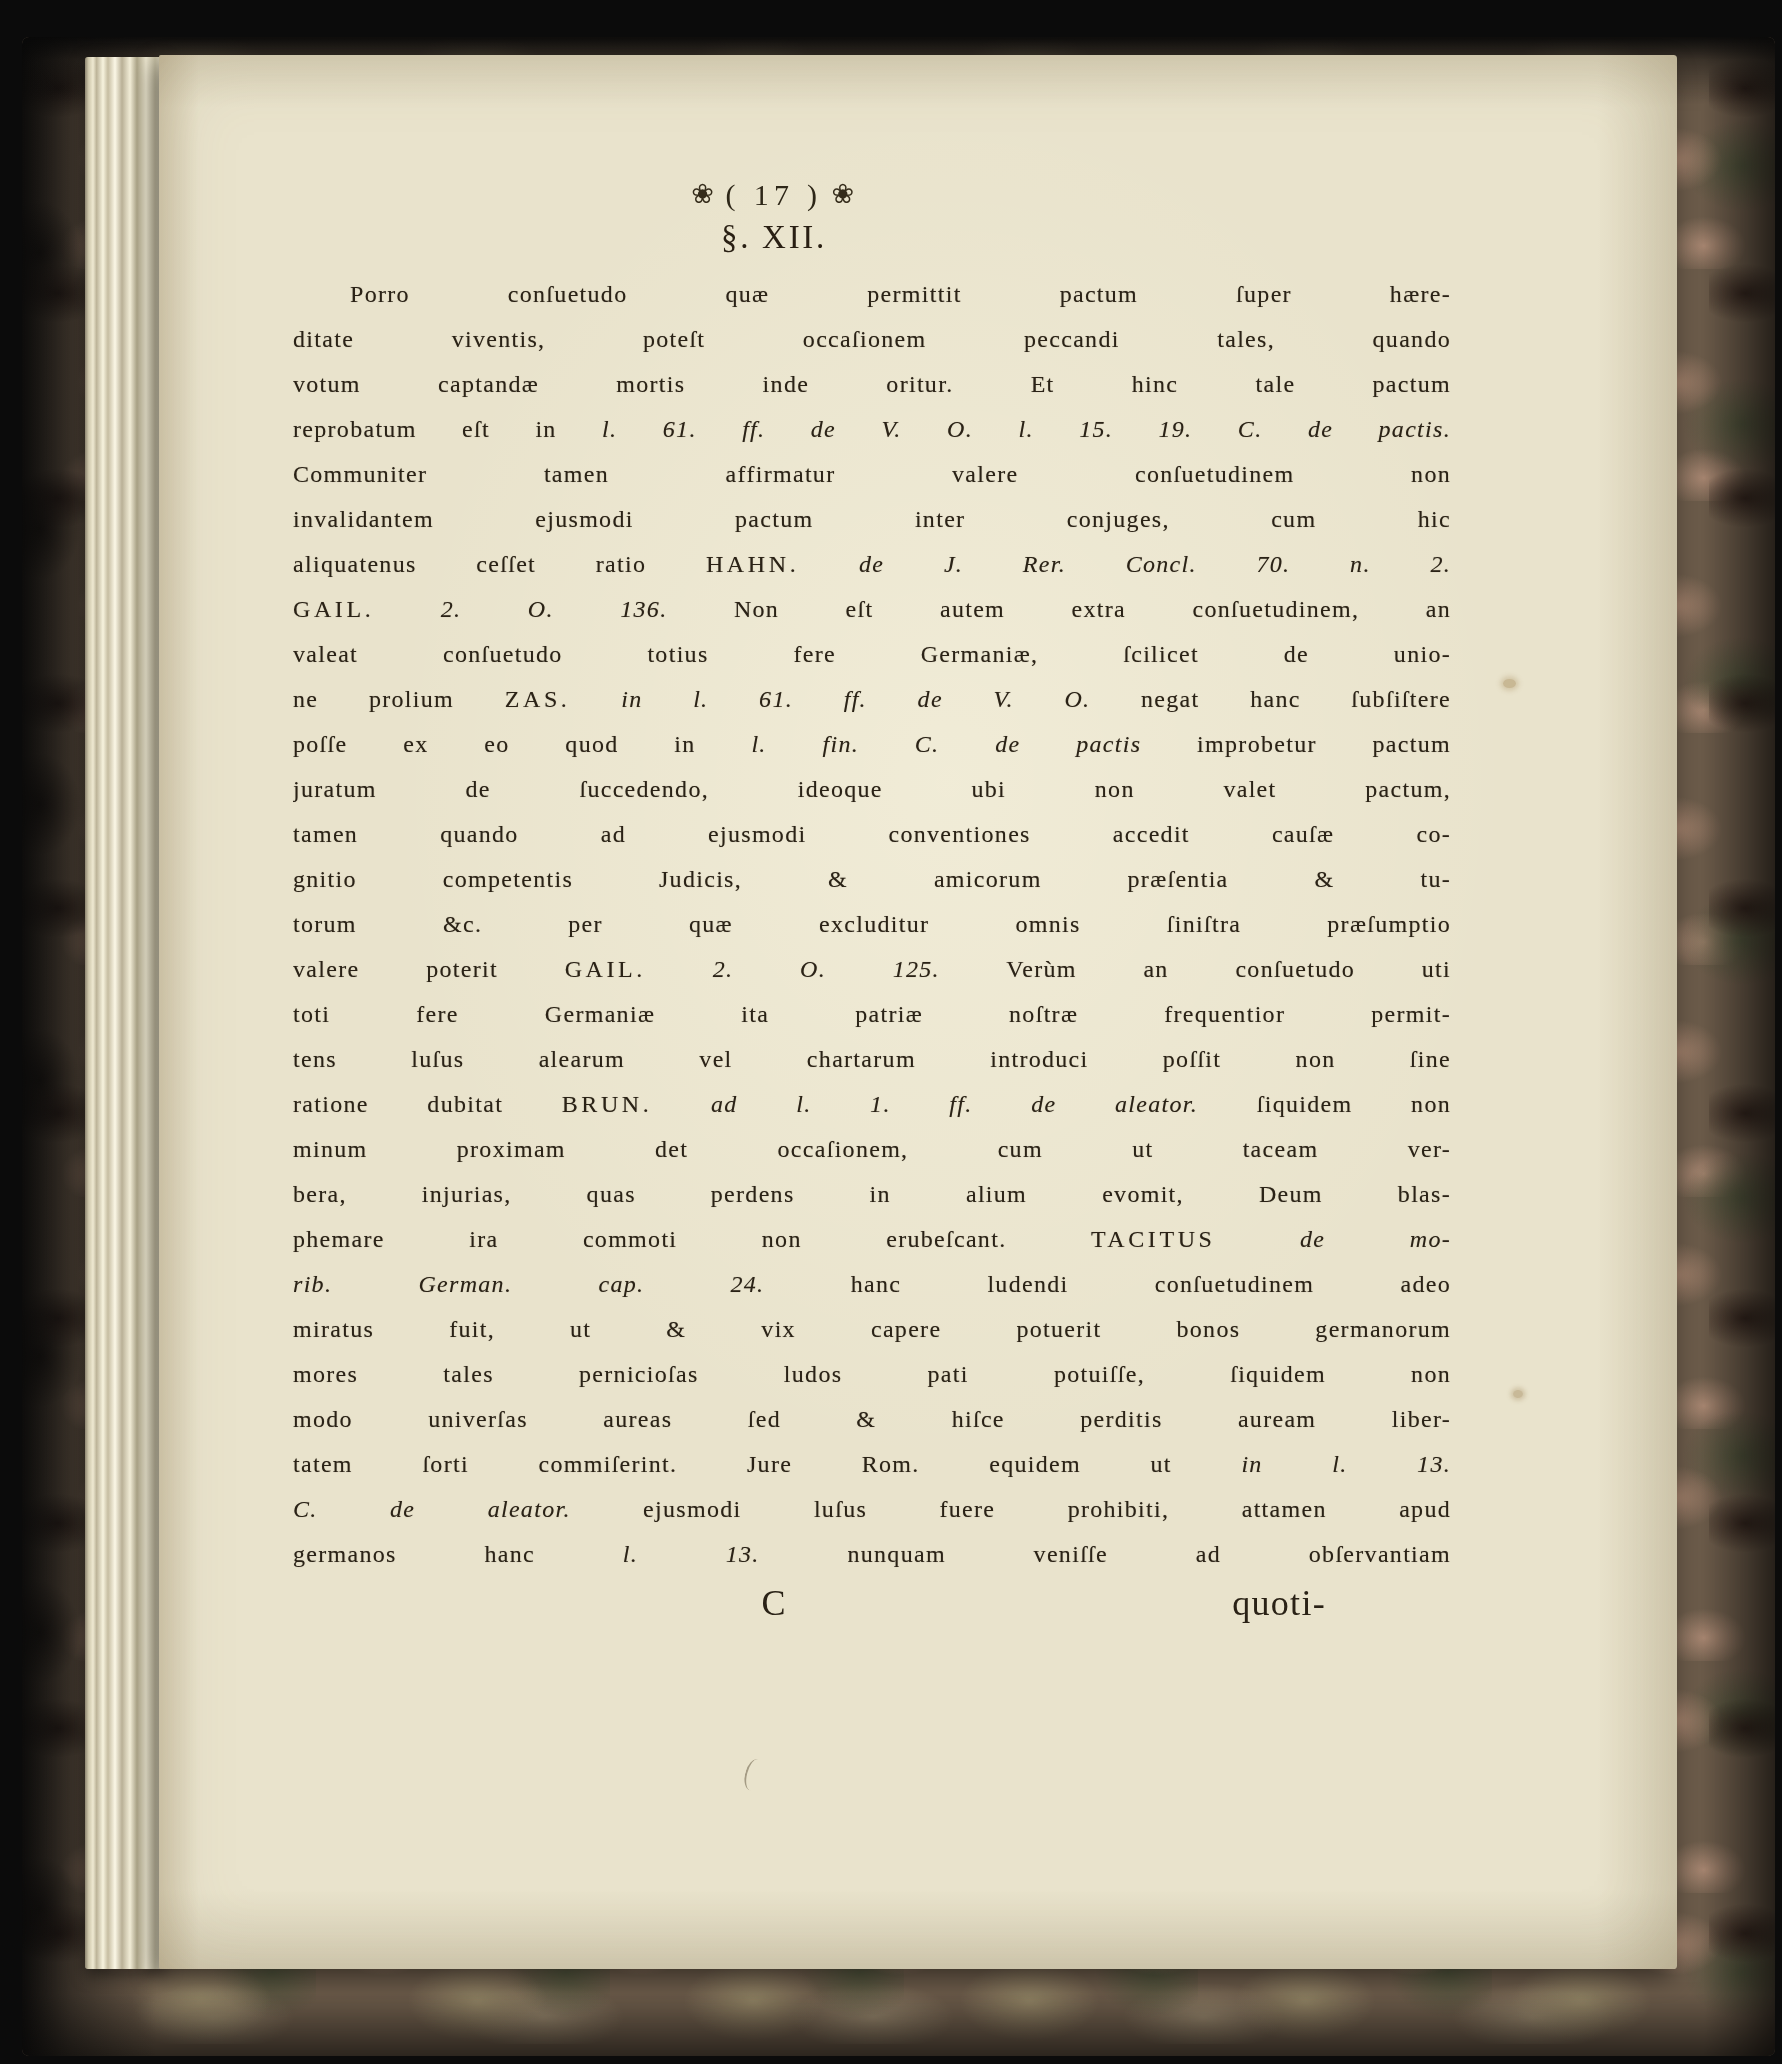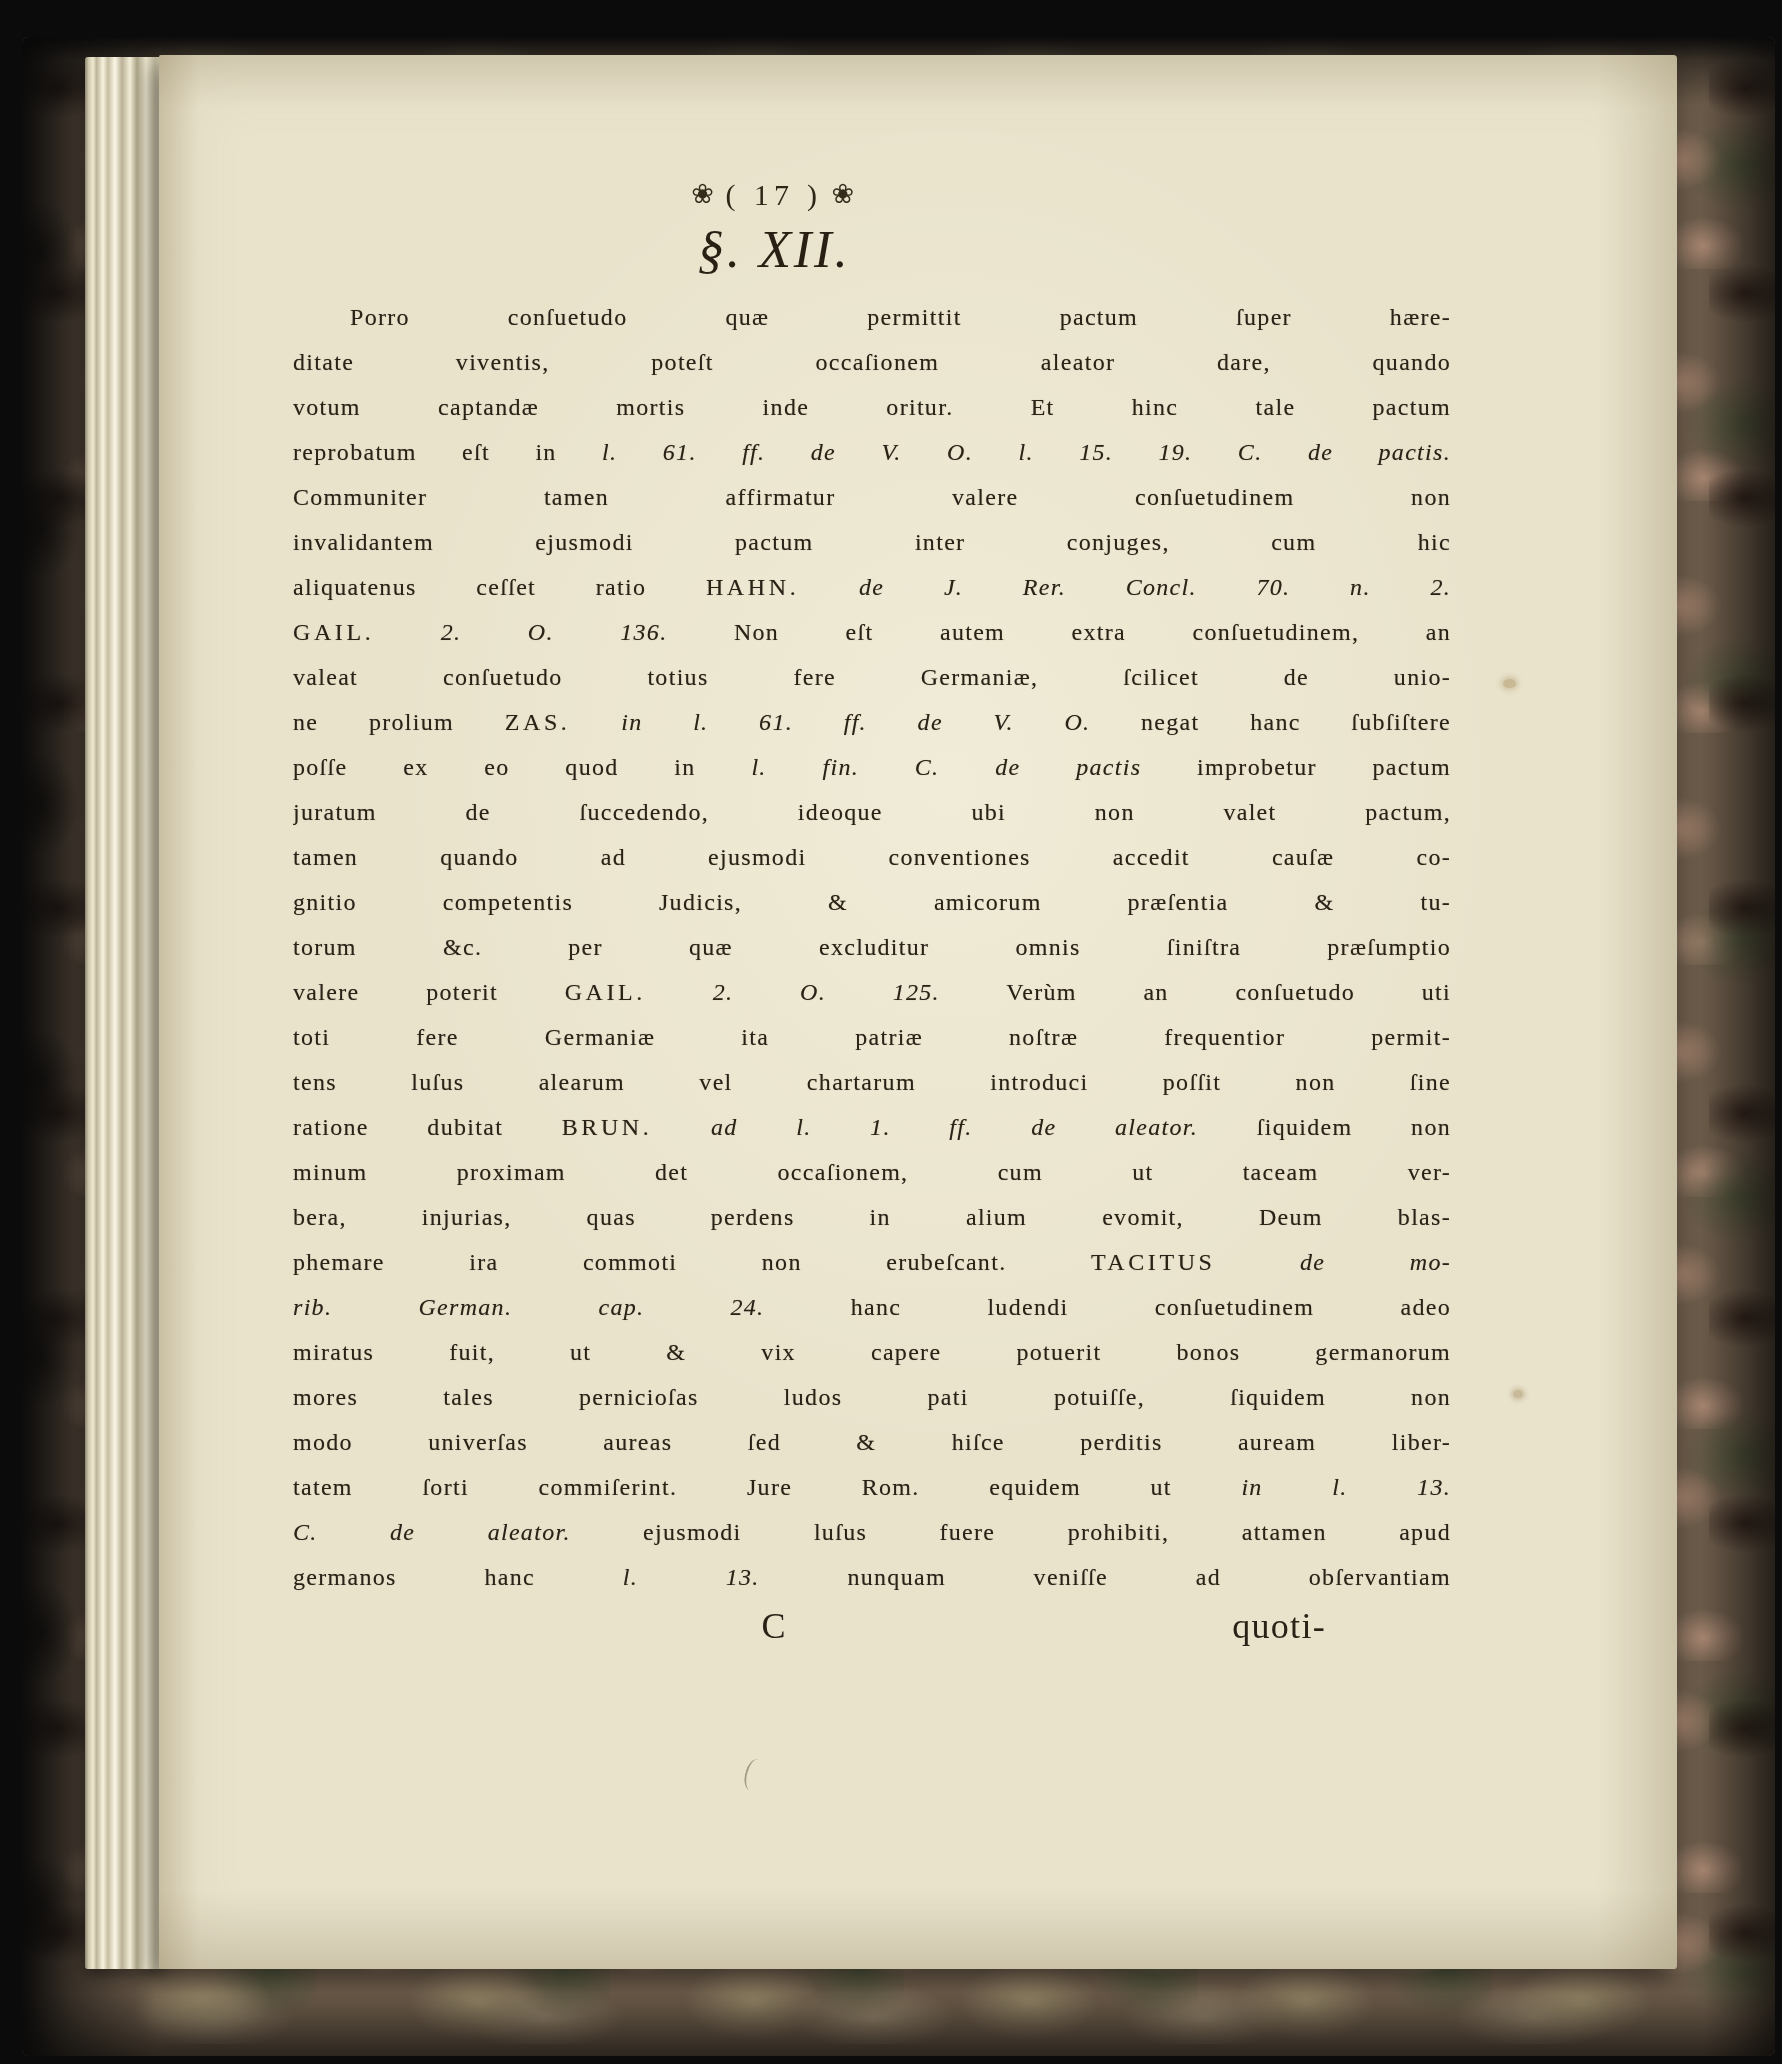--- a/index.html
+++ b/index.html
@@ -69,22 +69,22 @@
   .page-header{
     width:962px;text-align:center;
     font-size:30px;letter-spacing:2.7px;
     color:#2e2718;
   }
   .ornament{font-size:27px;position:relative;top:-1.8px;padding:0 9px;color:#352c1b;}
   .page-header .number{letter-spacing:5.3px;}
 
   .section-heading{
     width:962px;text-align:center;
-    font-size:53px;letter-spacing:2.7px;
-    margin-top:7.1px;color:#291f13;font-style:italic;
+    font-size:33px;letter-spacing:2.7px;
+    margin-top:7.1px;color:#291f13;
   }
 
   .body-text{margin-top:16px;}
   .line{
     width:1158px;height:45px;overflow:hidden;
     font-size:24px;line-height:45px;
     letter-spacing:1.3px;word-spacing:3.6px;
     text-align:justify;text-align-last:justify;text-justify:inter-word;
     color:#2a2216;
     text-shadow:0 0 0.9px rgba(42,32,16,.35);
@@ -125,21 +125,21 @@
     <div class="column">
 
       <div class="page-header">
         <span class="ornament">❀</span><span class="number">( 17 )</span><span class="ornament">❀</span>
       </div>
 
       <div class="section-heading">§. XII.</div>
 
       <div class="body-text">
           <div class="line"><span class="seg-r">Porro conſuetudo quæ permittit pactum ſuper hære-</span></div>
-          <div class="line"><span class="seg-r">ditate viventis, poteſt occaſionem aleator dare, quando</span></div>
+          <div class="line"><span class="seg-r">ditate viventis, poteſt occaſionem peccandi tales, quando</span></div>
           <div class="line"><span class="seg-r">votum captandæ mortis inde oritur.  Et hinc tale pactum</span></div>
           <div class="line"><span class="seg-r">reprobatum eſt in </span><span class="seg-i">l. 61. ff. de V. O. l. 15. 19. C. de pactis.</span></div>
           <div class="line"><span class="seg-r">Communiter tamen affirmatur valere conſuetudinem non</span></div>
           <div class="line"><span class="seg-r">invalidantem ejusmodi pactum inter conjuges, cum hic</span></div>
           <div class="line"><span class="seg-r">aliquatenus ceſſet ratio </span><span class="seg-n">HAHN.</span><span class="seg-i"> de J. Rer. Concl. 70. n. 2.</span></div>
           <div class="line"><span class="seg-n">GAIL.</span><span class="seg-i"> 2. O. 136.</span><span class="seg-r">  Non eſt autem extra conſuetudinem, an</span></div>
           <div class="line"><span class="seg-r">valeat conſuetudo totius fere Germaniæ, ſcilicet de unio-</span></div>
           <div class="line"><span class="seg-r">ne prolium </span><span class="seg-n">ZAS.</span><span class="seg-i"> in l. 61. ff. de V. O.</span><span class="seg-r">  negat hanc ſubſiſtere</span></div>
           <div class="line"><span class="seg-r">poſſe ex eo quod in </span><span class="seg-i">l. fin. C. de pactis</span><span class="seg-r"> improbetur pactum</span></div>
           <div class="line"><span class="seg-r">juratum de ſuccedendo, ideoque ubi non valet pactum,</span></div>

